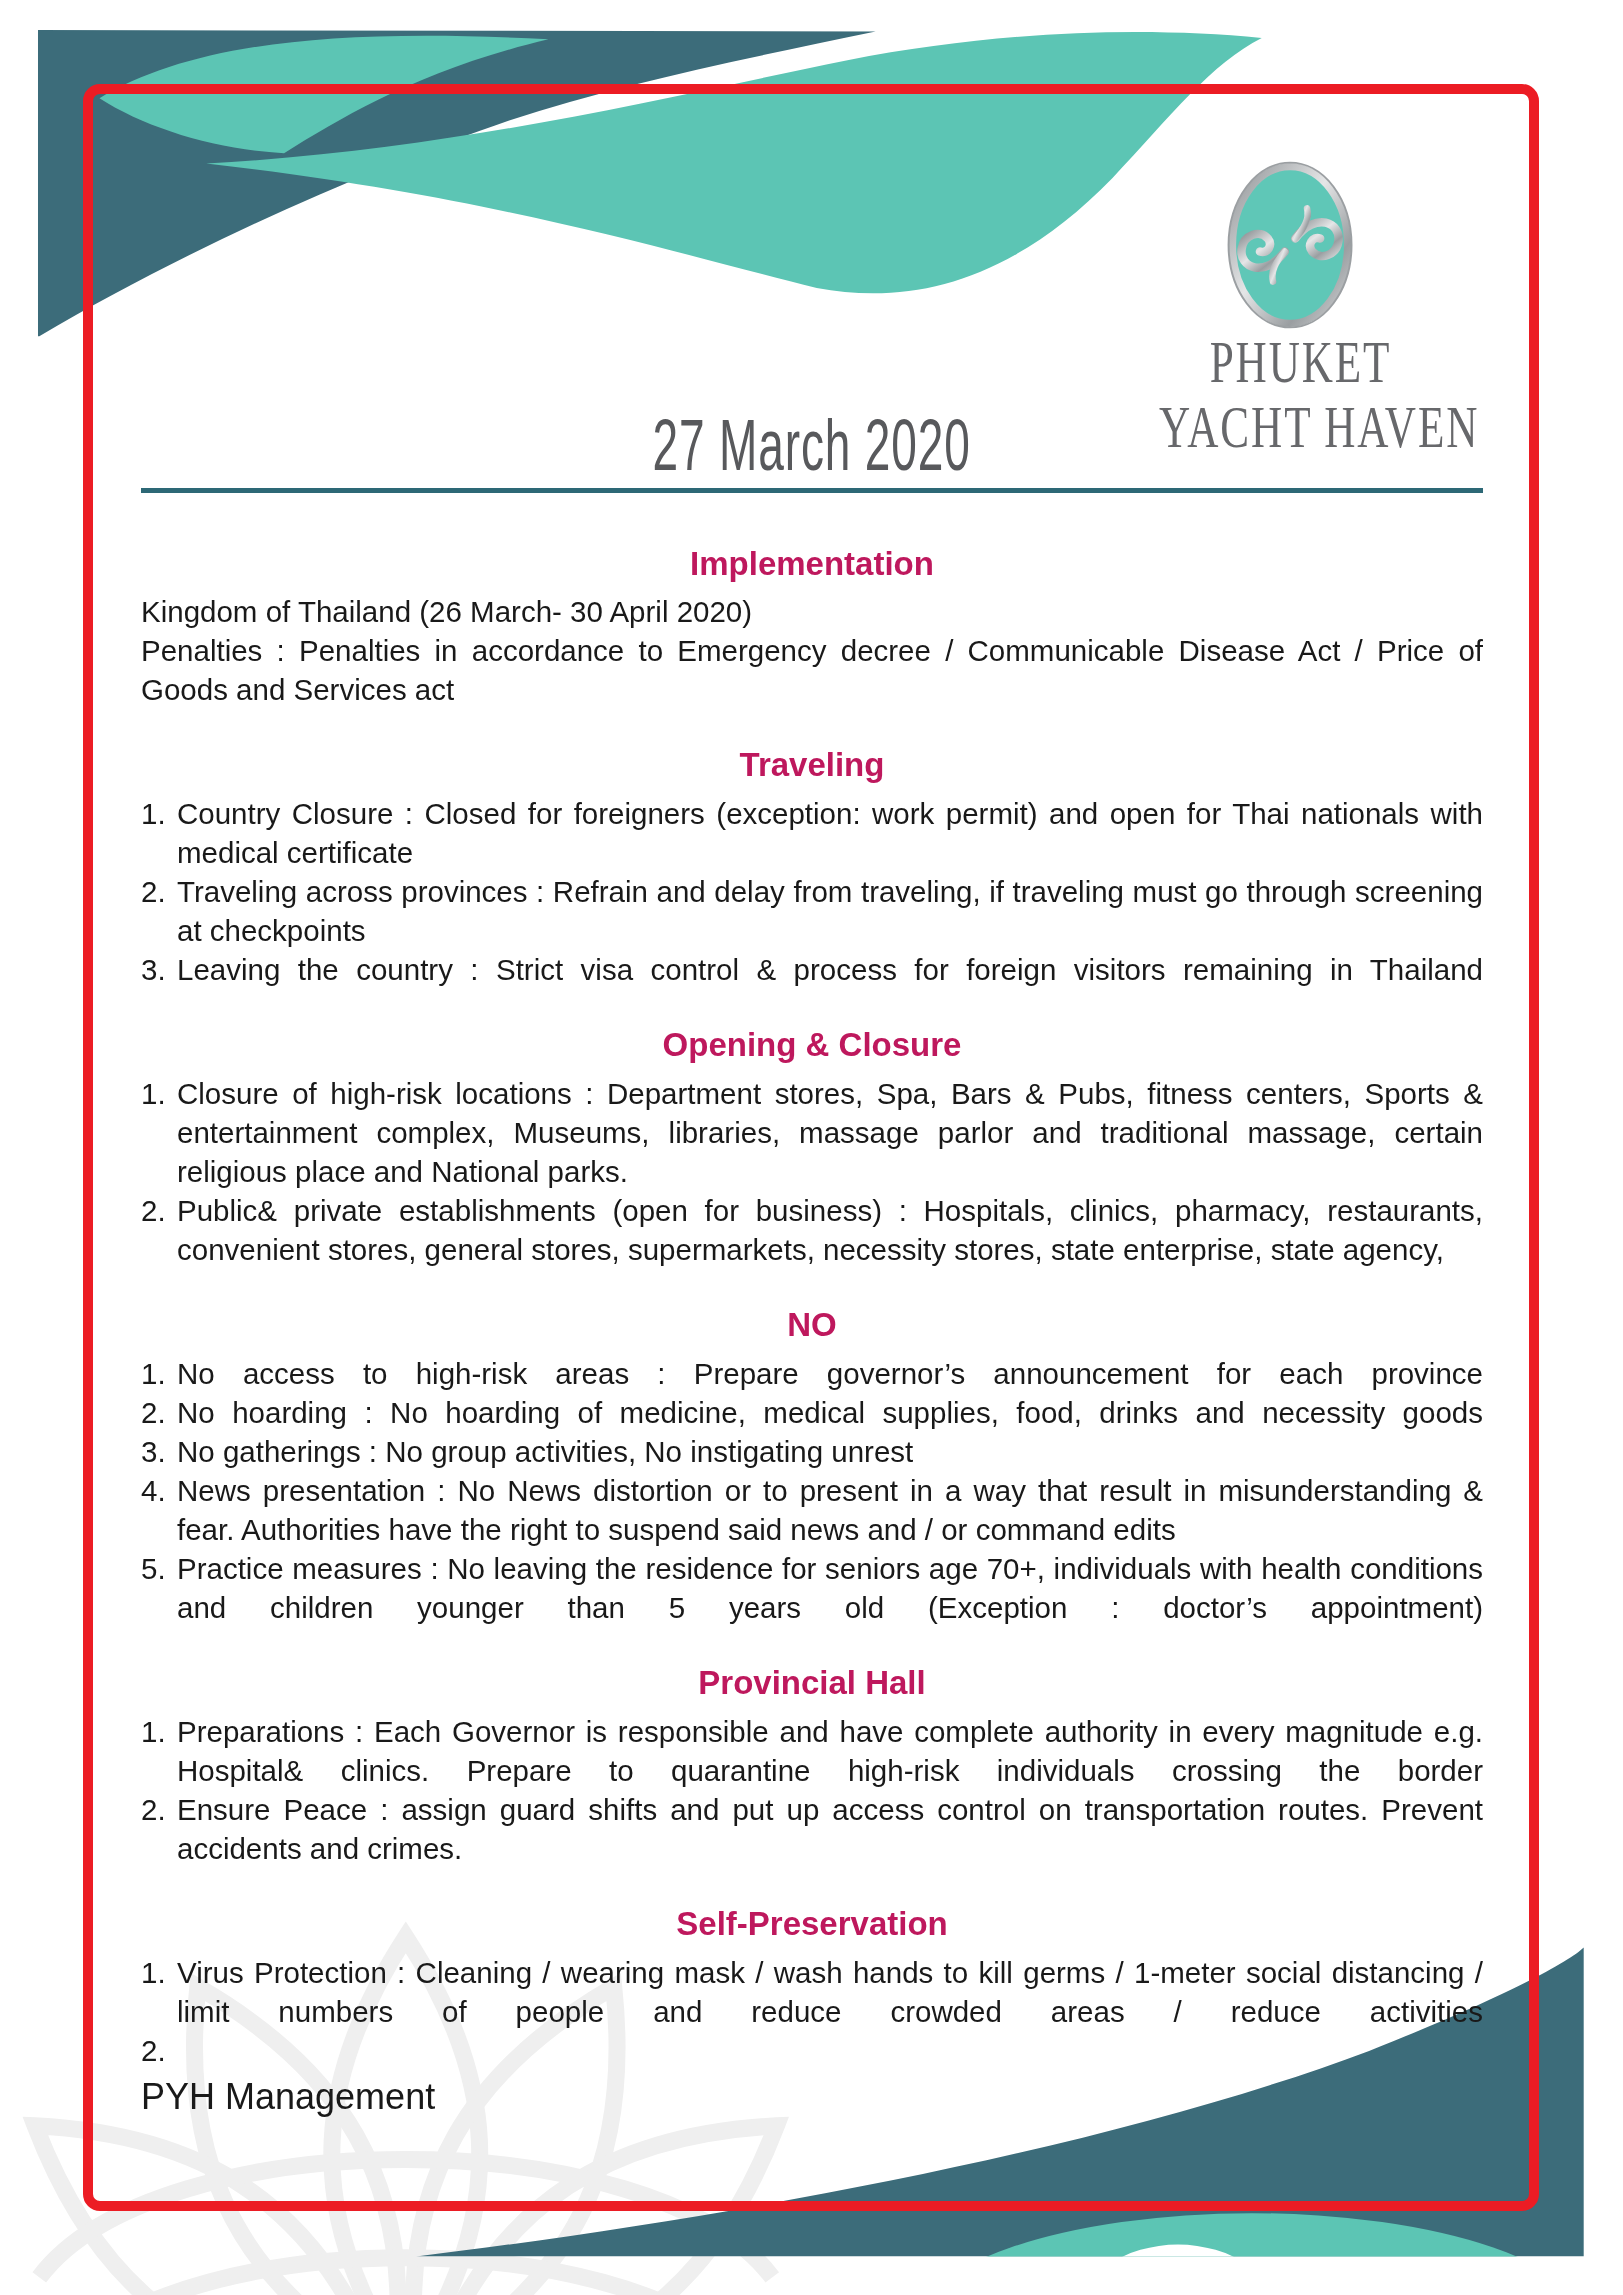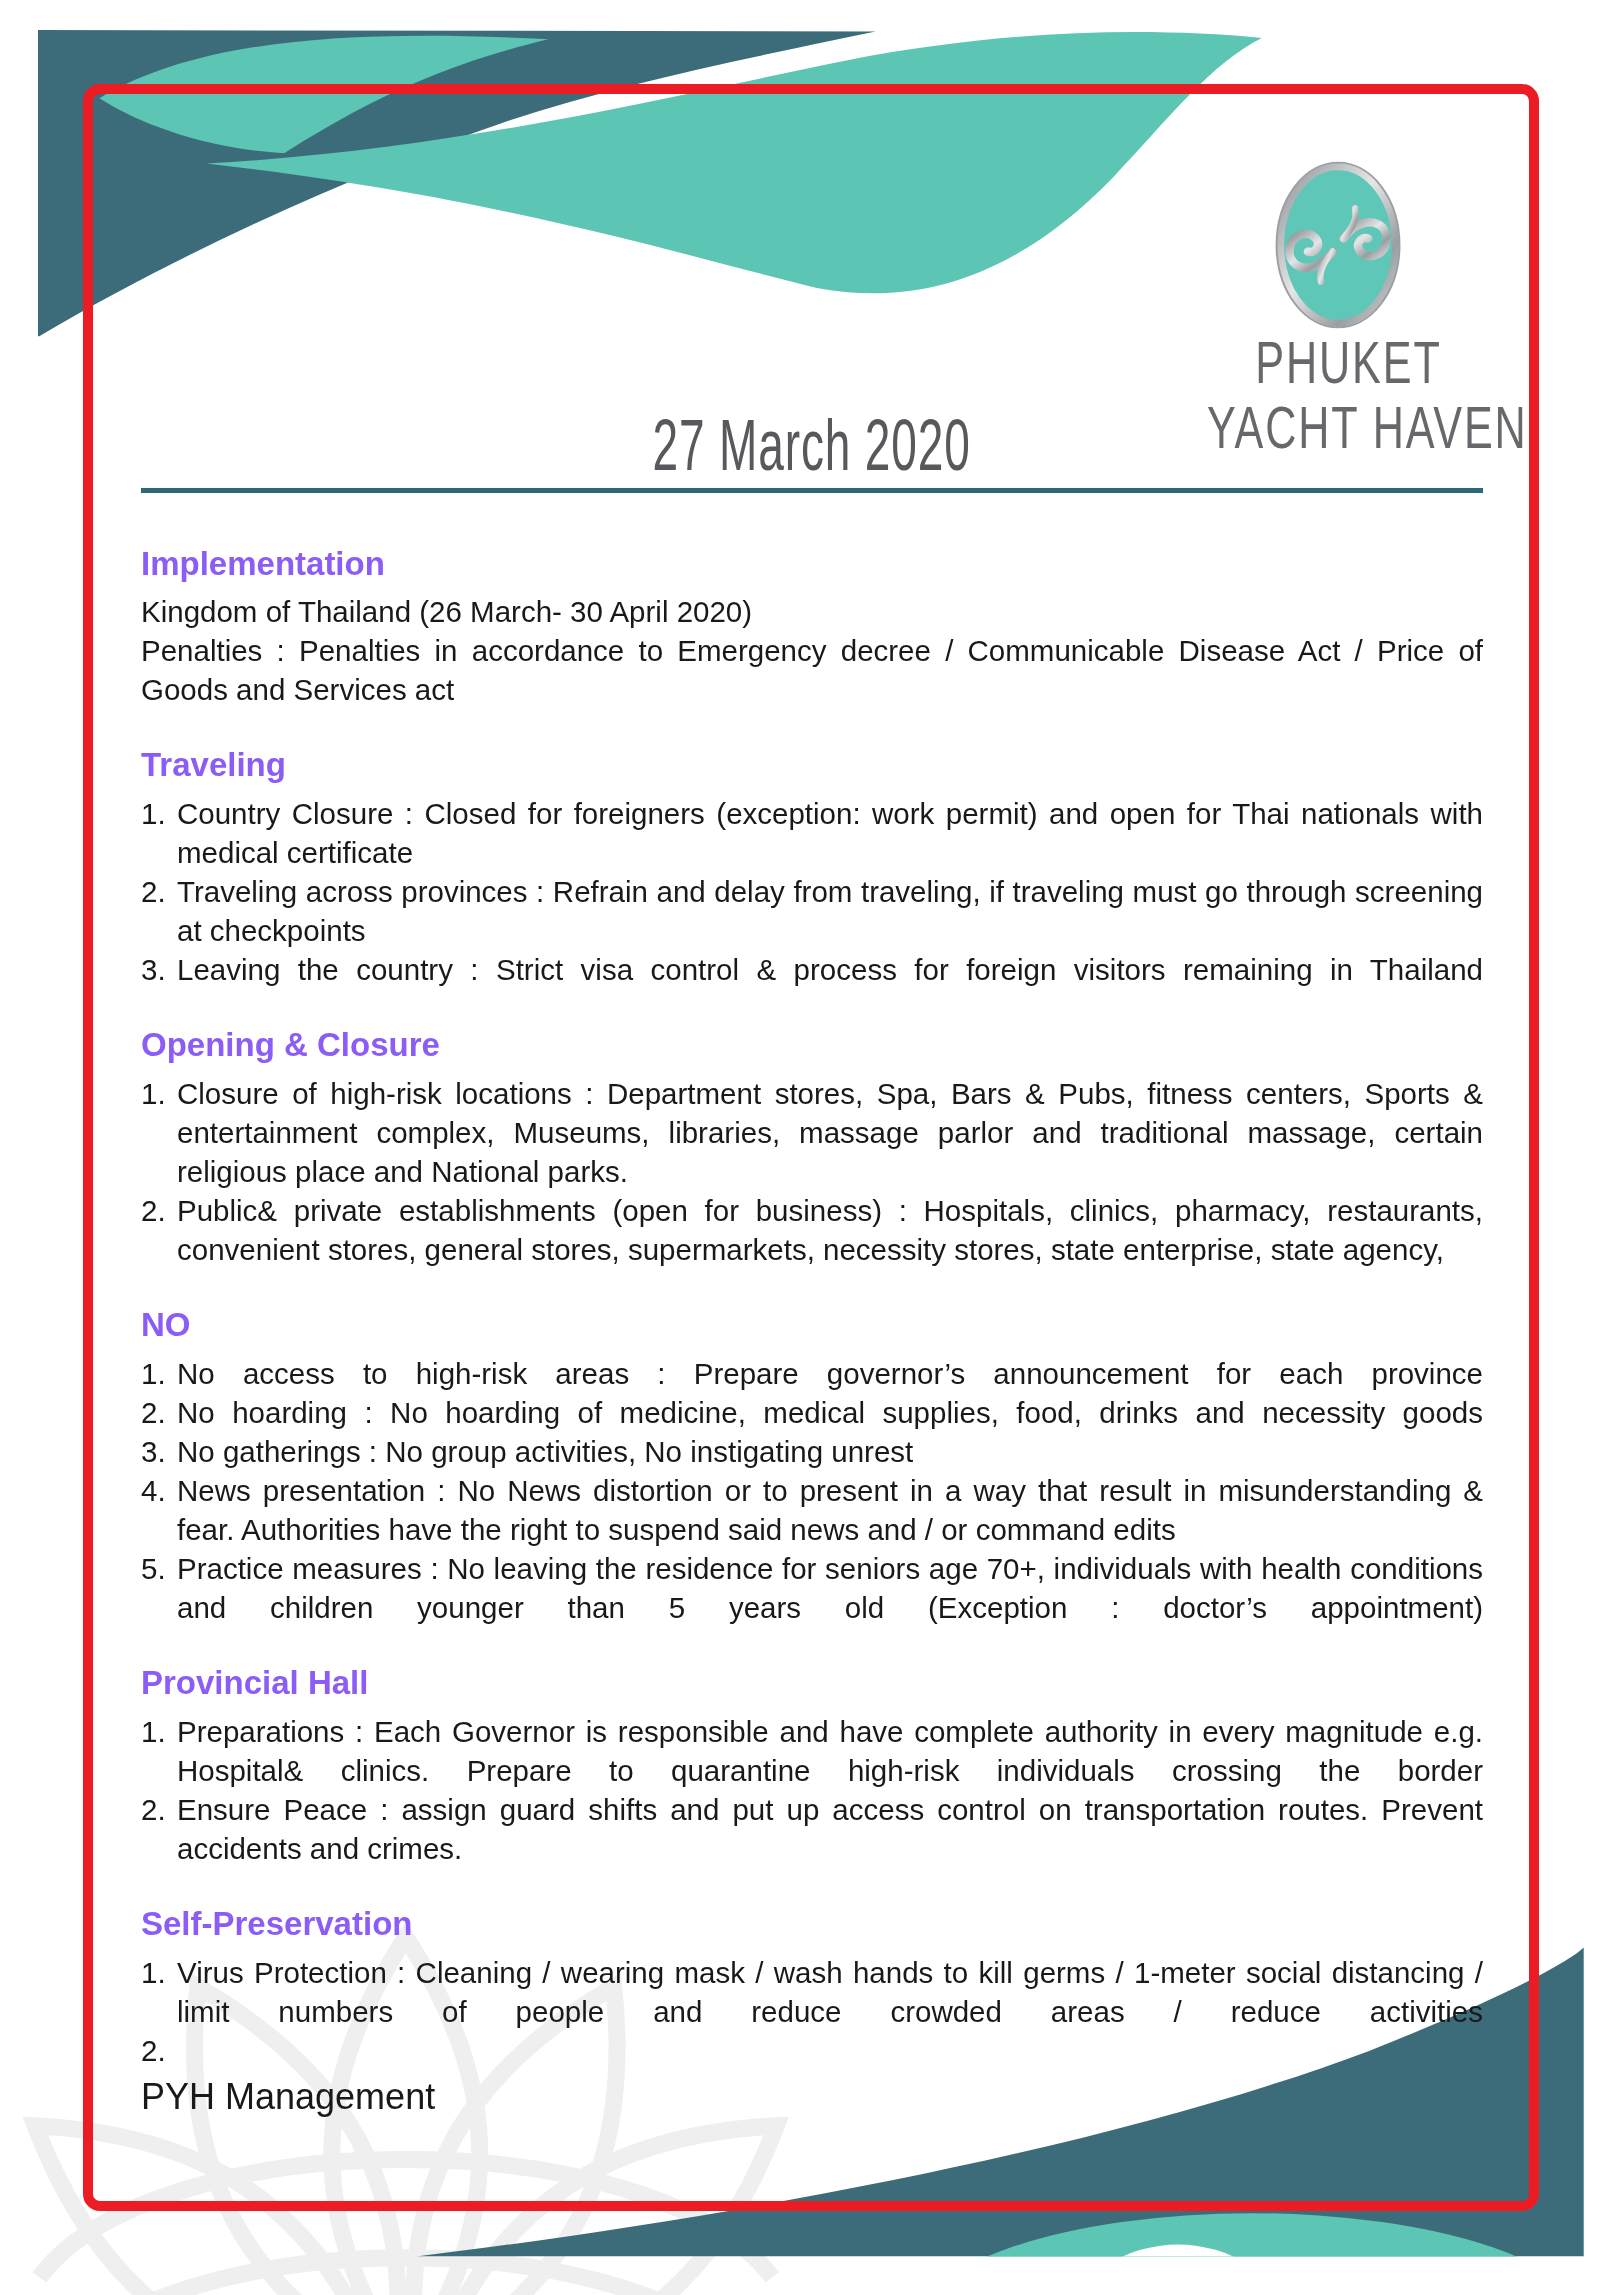--- a/index.html
+++ b/index.html
@@ -7,40 +7,40 @@
     position:relative; width:1623px; height:2295px;
     background:#ffffff; overflow:hidden;
     font-family:"Liberation Sans", sans-serif;
   }
   #decor{position:absolute;left:0;top:0;width:1623px;height:2295px;z-index:1;}
   #frame{
     position:absolute; left:83px; top:84px; width:1456px; height:2127px;
     border:10.5px solid #EC1C24; border-radius:17px; box-sizing:border-box; z-index:6;
   }
   
-  #logo{position:absolute; left:1152px; top:160px; width:393px; z-index:7; text-align:center;}
+  #logo{position:absolute; left:1104px; top:160px; width:393px; z-index:7; text-align:center;font-family:Liberation Serif, serif;}
   #logo .oval-wrap{height:170px;}
   .brand-line{
     color:#67686B; font-size:60px; line-height:65px; letter-spacing:2.6px;
     transform:scaleX(0.72); transform-origin:50% 50%; white-space:nowrap;
   }
   
   #content{
     position:absolute; left:141px; top:402px; width:1342px; z-index:5;
     color:#191919; font-size:29.5px; line-height:39px;
   }
   #date-title{
     text-align:center; color:#58595C; font-size:72px; line-height:86px;
     white-space:nowrap;
   }
   #date-title span{display:inline-block; transform:scaleX(0.64); transform-origin:50% 50%; letter-spacing:1.3px;}
   #rule{height:4.6px; background:#2D6876; margin-top:0px;}
   .sec{margin-top:35px;}
   .sec:first-of-type{margin-top:50px;}
-  .sec-title{font-size:33px; line-height:42px; font-weight:bold; color:#8b5cf6; margin:0 0 7.9px 0;}
+  .sec-title{font-size:33px; line-height:42px; font-weight:bold; color:#be185d; margin:0 0 7.9px 0;text-align:center;}
   .para{text-align:justify; margin:0;}
   .item{position:relative; padding-left:36px; text-align:justify; margin:0;}
   .item .num{position:absolute; left:0; top:0;}
   .stretch{text-align-last:justify;}
   #footer-signature{margin-top:46px; font-size:36px;}
 </style>
 </head>
 <body>
 
 <div id="page">

